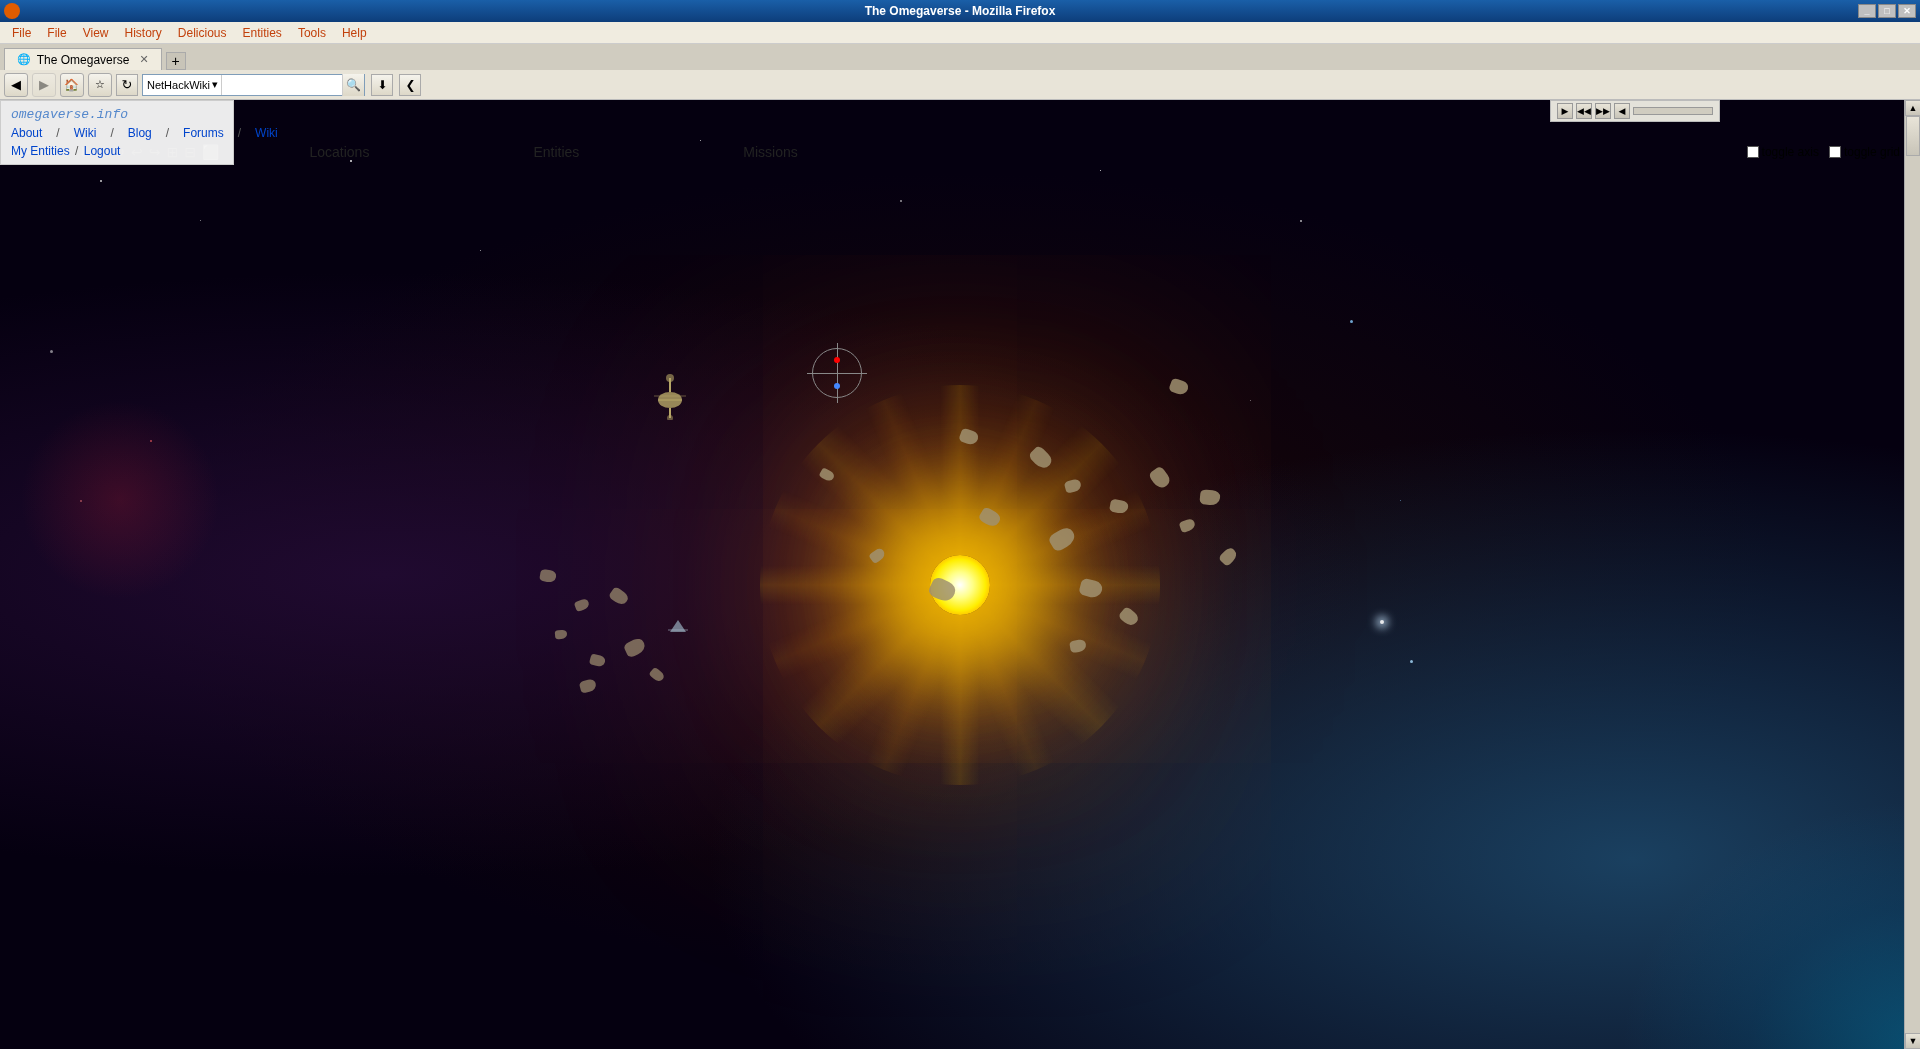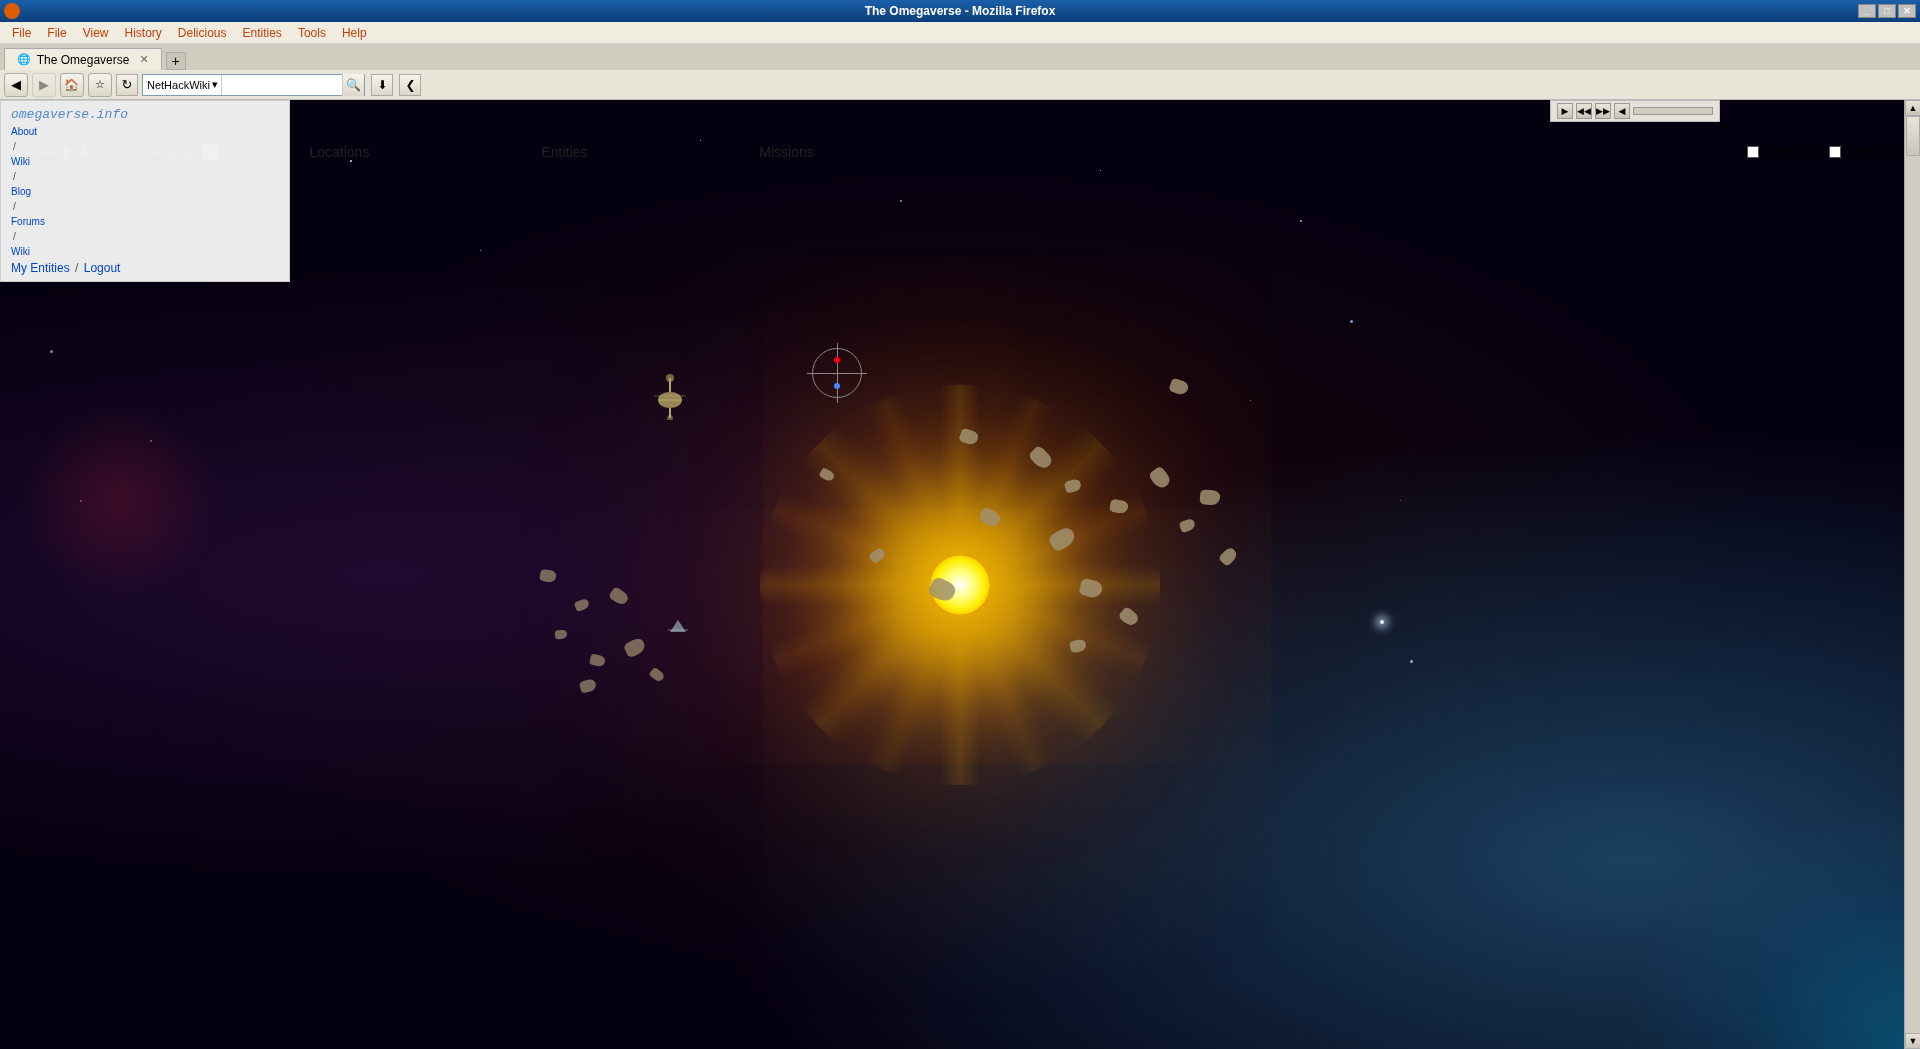--- a/index.html
+++ b/index.html
@@ -234,39 +234,38 @@
       flex: 1;
       position: relative;
       overflow: hidden;
     }
 
     
     #overlay-panel {
       position: absolute;
       top: 0;
       left: 0;
-      width: 290px;
+      width: 234px;
       background: rgba(255,255,255,0.92);
       border: 1px solid #ccc;
       z-index: 10;
       padding: 6px 10px;
     }
     #site-title {
       font-family: 'Courier New', monospace;
       color: #5588cc;
       font-size: 13px;
       font-style: italic;
       margin-bottom: 4px;
     }
     #nav-links {
       display: flex;
-      gap: 4px;
+      gap: 12px;
       margin-bottom: 4px;
-      font-size: 10px;
-      flex-direction: column;
+      font-size: 12px;
     }
     .nav-link {
       color: #0044cc;
       text-decoration: none;
       cursor: pointer;
     }
     .nav-separator {
       color: #555;
       margin: 0 2px;
     }
@@ -292,21 +291,21 @@
       font-size: 16px;
     }
     .map-ctrl-btn {
       cursor: pointer;
       color: #333;
       font-size: 14px;
       padding: 1px 2px;
     }
     #game-nav-links {
       display: flex;
-      gap: 12px;
+      gap: 4px;
     }
     .game-nav-item {
       padding: 4px 80px;
       font-size: 14px;
       color: #222;
       cursor: pointer;
       font-weight: normal;
     }
     #toggle-controls {
       position: absolute;

